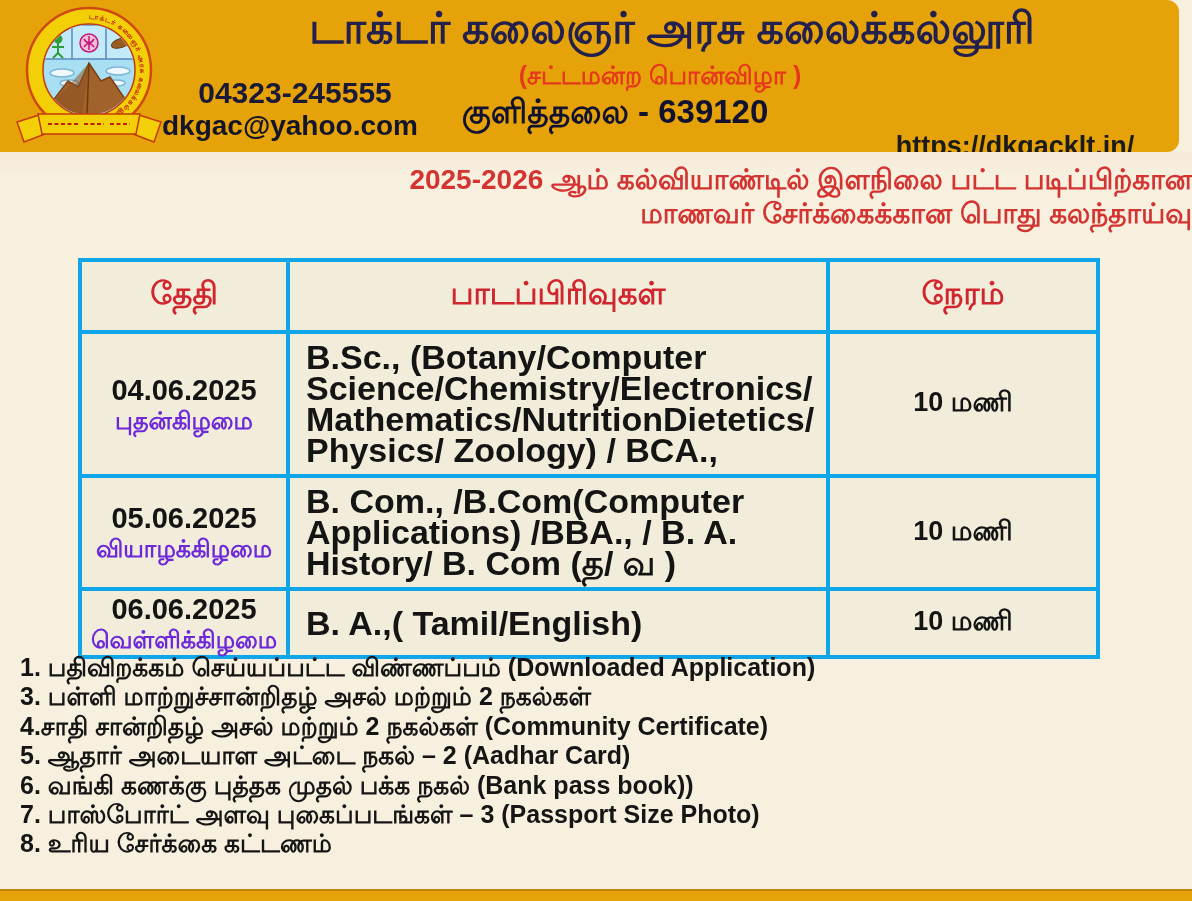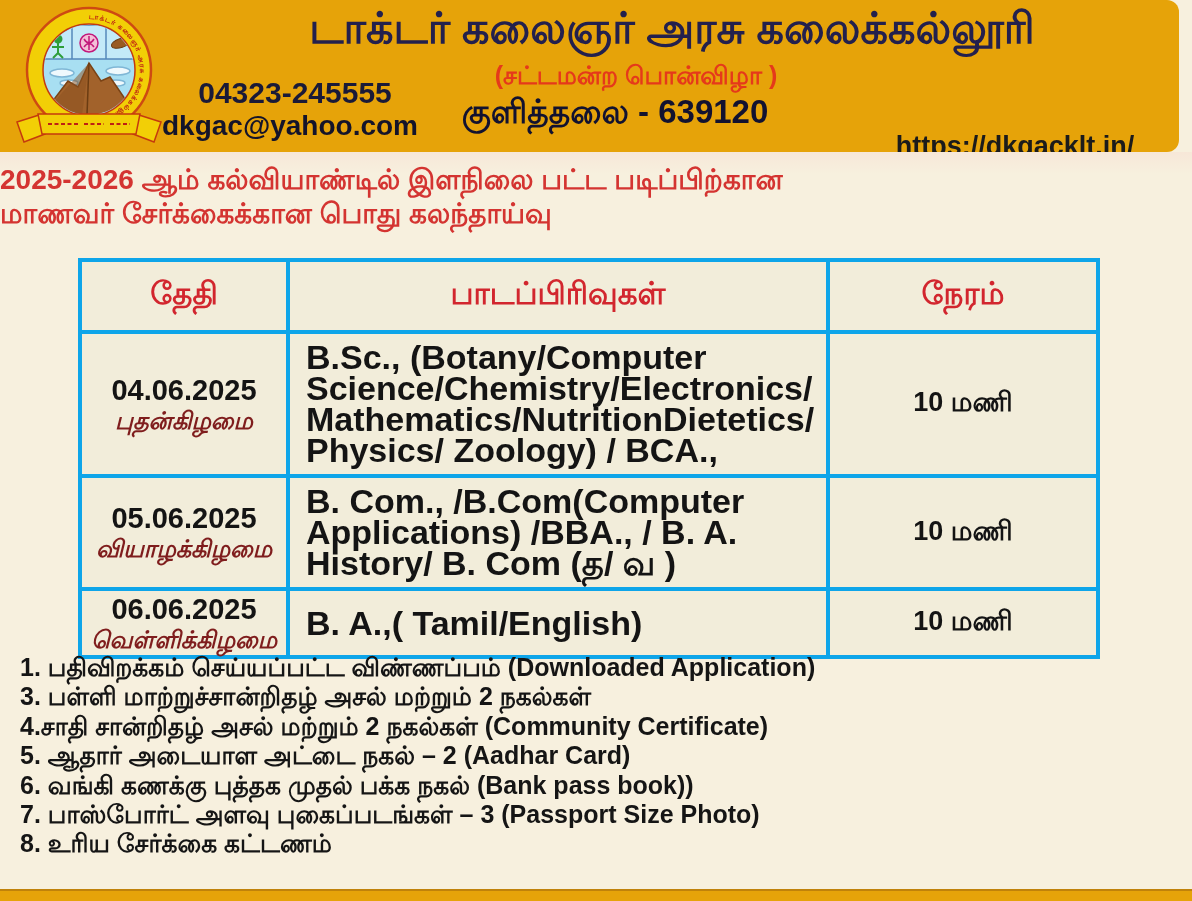--- a/index.html
+++ b/index.html
@@ -17,60 +17,60 @@
     position:absolute;left:0;top:152px;width:1192px;height:22px;
     background:linear-gradient(#F7E7D8, #F7F0DE);
   }
   .logo-wrap{position:absolute;left:8px;top:3px;width:162px;height:146px;}
   .college-name{
     position:absolute;left:168px;top:4px;width:1008px;
     text-align:center;font-size:43px;font-weight:bold;color:#23204D;
     letter-spacing:0px;white-space:nowrap;
   }
   .header-subtitle{
-    position:absolute;left:396px;top:61px;width:480px;text-align:center;
+    position:absolute;left:420px;top:61px;width:480px;text-align:center;
     font-size:25px;font-weight:bold;color:#E5391B;white-space:nowrap;
   }
   .header-phone{
     position:absolute;left:175px;top:76px;width:240px;text-align:center;
     font-size:30px;font-weight:bold;color:#1A1A38;white-space:nowrap;
   }
   .header-email{
     position:absolute;left:160px;top:110px;width:260px;text-align:center;
     font-size:28px;font-weight:bold;color:#14142A;white-space:nowrap;
   }
   .header-place{
     position:absolute;left:425px;top:93px;width:380px;text-align:center;
     font-size:33px;font-weight:bold;color:#121230;white-space:nowrap;
   }
   .header-website{
     position:absolute;left:870px;top:99px;width:290px;text-align:center;
     font-size:27px;font-weight:bold;color:#1B1B1B;white-space:nowrap;margin-top:32px;
   }
   
   .notice-title{
-    position:absolute;left:0;top:163px;width:1192px;text-align:left;
+    position:absolute;left:0;top:163px;width:1192px;text-align:right;
     color:#D43431;font-weight:bold;font-size:28px;line-height:34px;
   }
   
   .schedule{
     position:absolute;left:78px;top:258px;border-collapse:collapse;
   }
   .schedule th,.schedule td{
     border:4px solid #0ea5e9;background:#F2EDDA;vertical-align:middle;
   }
   .schedule th{
     height:66px;font-size:31px;font-weight:bold;color:#D2262E;text-align:center;
   }
   .col-date{width:208px;}
   .col-courses{width:540px;}
   .col-time{width:270px;}
   .cell-date{text-align:center;}
   .date-line{font-size:29px;font-weight:bold;color:#141414;line-height:33px;}
-  .day-line{font-size:24px;font-weight:bold;color:#7f1d1d;line-height:28px;font-style:italic;}
+  .day-line{font-size:24px;font-weight:bold;color:#6d28d9;line-height:28px;}
   .cell-courses{
     text-align:left;padding:8px 6px 8px 16px;font-size:34px;font-weight:bold;
     color:#141414;line-height:31px;
   }
   .cell-time{text-align:center;font-size:27px;font-weight:bold;color:#141414;}
   .row-1{height:134px;}
   .row-2{height:70px;}
   .row-3{height:68px;}
   
   .requirements{

